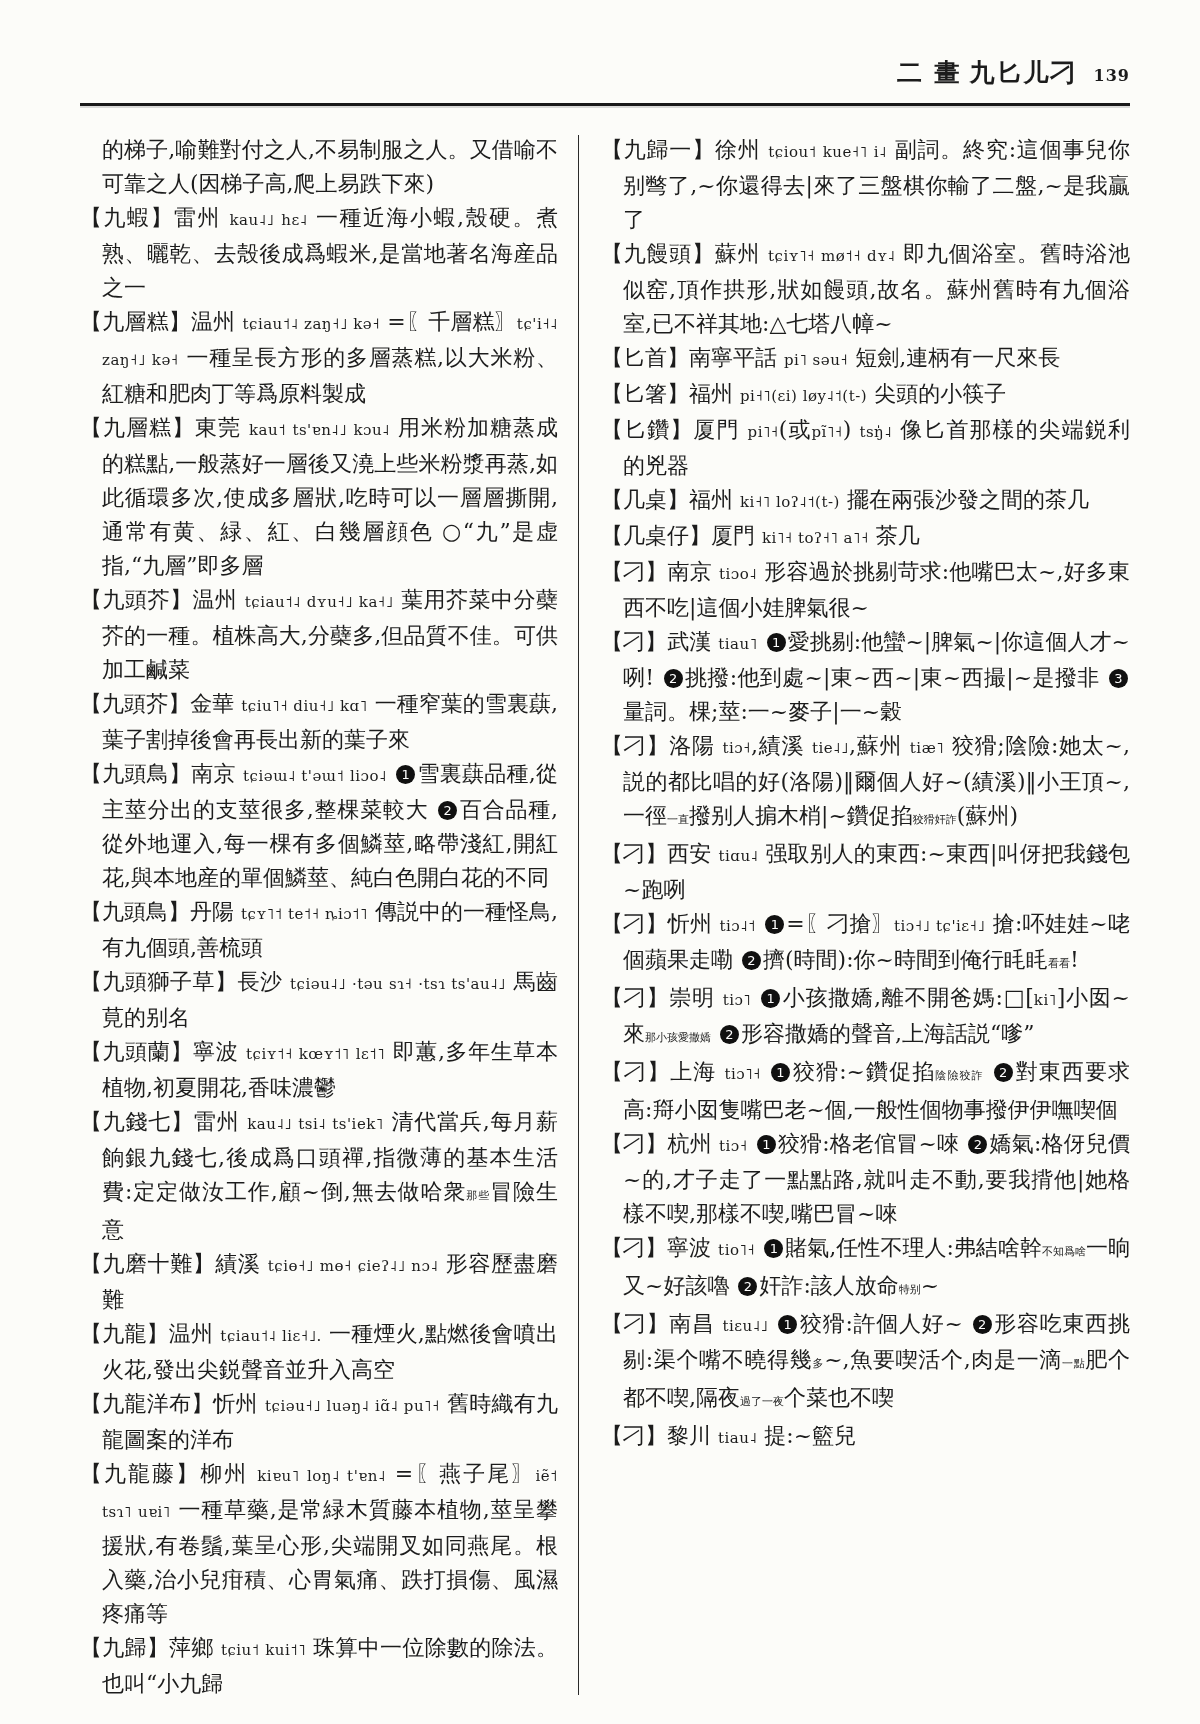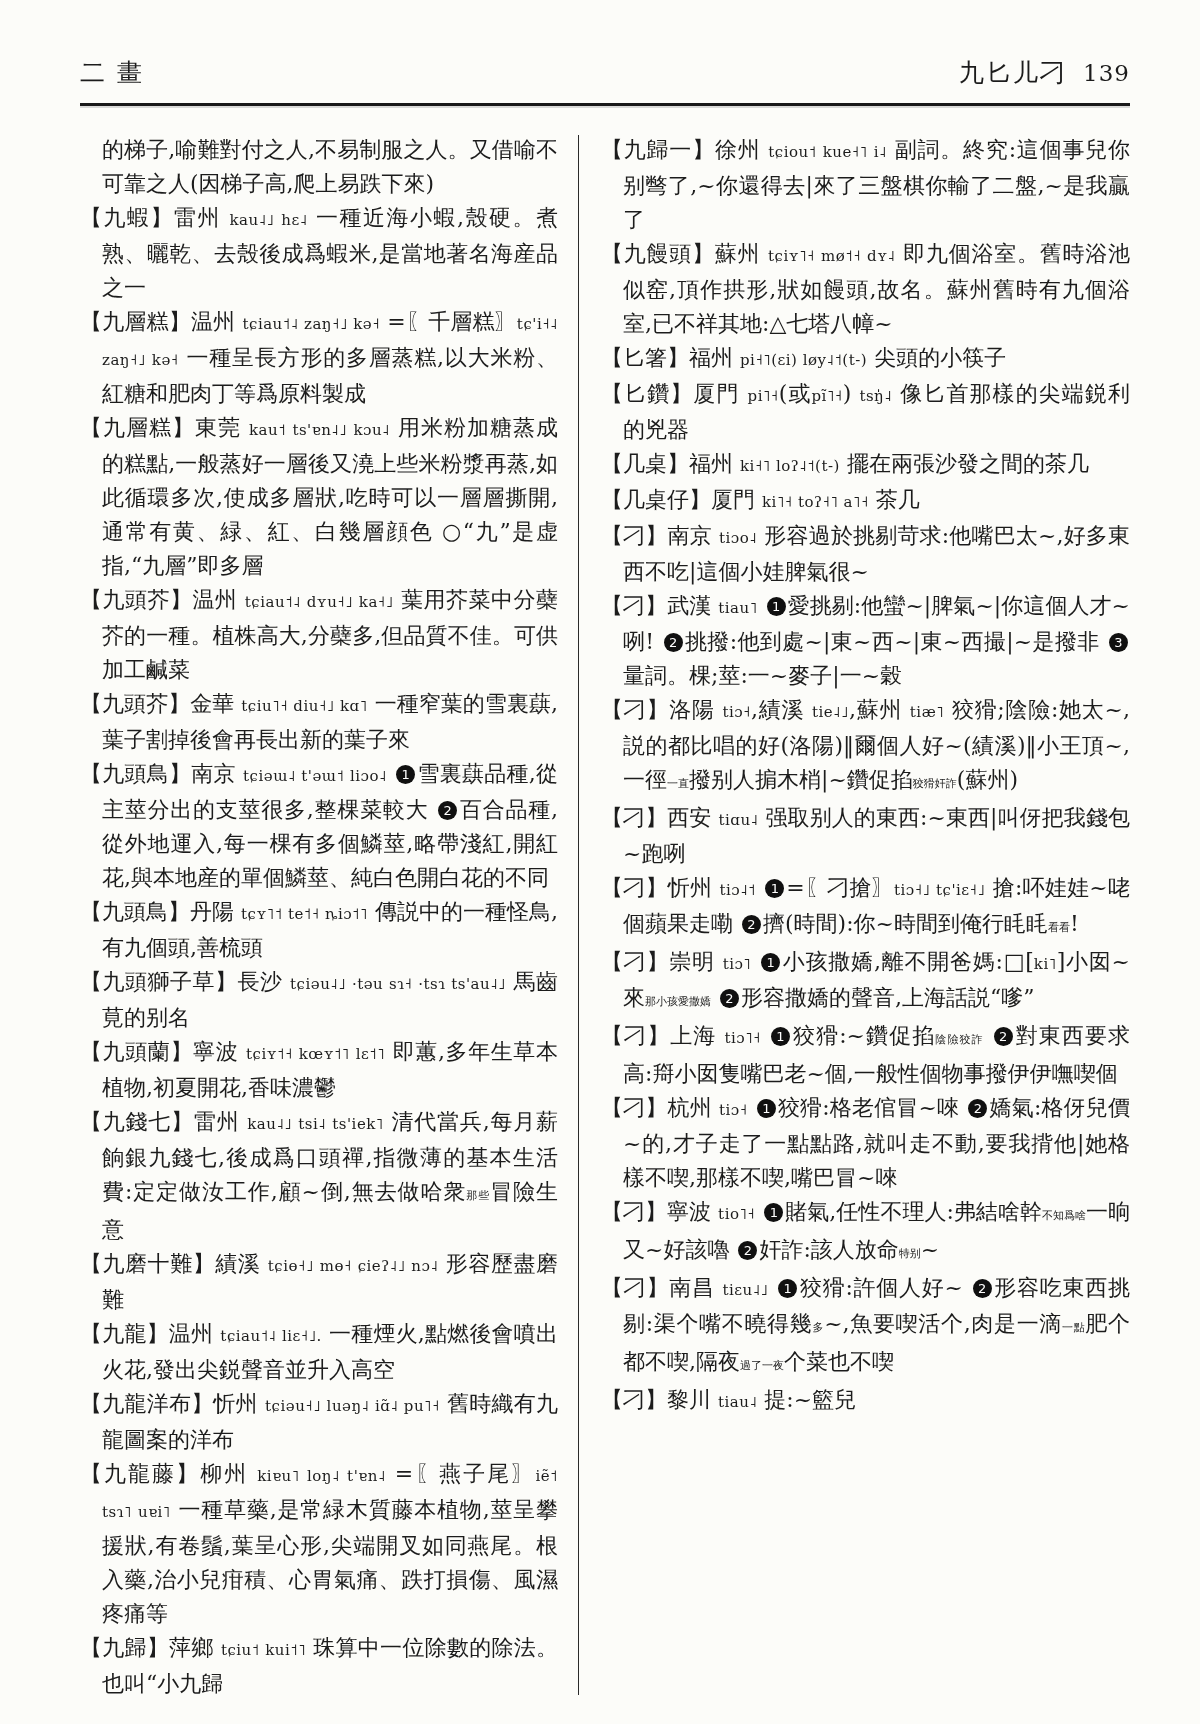--- a/index.html
+++ b/index.html
@@ -8,25 +8,25 @@
     width:1200px;height:1724px;
     margin:0 auto;
     background:#fcfcf9;
     box-sizing:border-box;
     padding:56px 70px 0 80px;
     font-family:"DejaVu Serif","Liberation Serif",serif;
     color:#1c1c1c;
     overflow:hidden;
   }
   .hdr{
-    display:flex;justify-content:space-between;align-items:baseline;
-    font-size:25px;letter-spacing:2px;
+    display:flex;justify-content:flex-end;align-items:baseline;
+    font-size:25px;letter-spacing:2px;font-weight:bold;
   }
-  .hdr-right{display:flex;align-items:baseline;gap:16px;}
-  .page-num{font-size:23px;letter-spacing:1px;font-family:"DejaVu Serif",serif;}
+  .hdr-right{display:flex;align-items:baseline;gap:16px;margin-left:8px;}
+  .page-num{font-size:16px;letter-spacing:1px;font-family:"DejaVu Serif",serif;}
   .rule{height:3px;background:#191919;margin-top:14px;box-shadow:0 2px 0 rgba(25,25,25,.15);}
   .columns{display:flex;align-items:stretch;margin-top:27px;}
   .col{box-sizing:border-box;}
   .col-left{width:478px;}
   .col-right{flex:1;}
   .divider{width:1px;background:#2a2a2a;margin:2px 22px 6px 20px;}
   .entry{
     margin:0;
     font-size:22px;
     line-height:34px;
@@ -85,20 +85,21 @@
         <p class="entry"><span class="t">【九磨十難】績溪 </span><span class="ipa">tɕiɵ˧˩ mɵ˧ ɕieʔ˨˩ nɔ˨</span><span class="t"> 形容歷盡磨難</span></p>
         <p class="entry"><span class="t">【九龍】温州 </span><span class="ipa">tɕiau˦˨ liɛ˧˩.</span><span class="t"> 一種煙火,點燃後會噴出火花,發出尖鋭聲音並升入高空</span></p>
         <p class="entry"><span class="t">【九龍洋布】忻州 </span><span class="ipa">tɕiəu˧˩ luəŋ˨ iɑ̃˨ pu˥˧</span><span class="t"> 舊時織有九龍圖案的洋布</span></p>
         <p class="entry"><span class="t">【九龍藤】柳州 </span><span class="ipa">kiɐu˥ loŋ˨ t'ɐn˨</span><span class="t"> =〖燕子尾〗</span><span class="ipa">iẽ˦ tsɿ˥ uɐi˥</span><span class="t"> 一種草藥,是常緑木質藤本植物,莖呈攀援狀,有卷鬚,葉呈心形,尖端開叉如同燕尾。根入藥,治小兒疳積、心胃氣痛、跌打損傷、風濕疼痛等</span></p>
         <p class="entry"><span class="t">【九歸】萍鄉 </span><span class="ipa">tɕiu˦ kui˦˥</span><span class="t"> 珠算中一位除數的除法。也叫“小九歸 </span></p>
       </section>
     <div class="divider"></div>
     <section class="col col-right">
         <p class="entry"><span class="t">【九歸一】徐州 </span><span class="ipa">tɕiou˦ kue˧˥ i˨</span><span class="t"> 副詞。終究:這個事兒你别彆了,~你還得去|來了三盤棋你輸了二盤,~是我贏了</span></p>
         <p class="entry"><span class="t">【九饅頭】蘇州 </span><span class="ipa">tɕiʏ˥˧ mø˦˧ dʏ˨</span><span class="t"> 即九個浴室。舊時浴池似窑,頂作拱形,狀如饅頭,故名。蘇州舊時有九個浴室,已不祥其地:△七塔八幛~</span></p>
+        <p class="entry"><span class="t">【匕首】南寧平話 </span><span class="ipa">pi˥ səu˧</span><span class="t"> 短劍,連柄有一尺來長</span></p>
         <p class="entry"><span class="t">【匕箸】福州 </span><span class="ipa">pi˧˥(ɛi) løy˨˦(t-)</span><span class="t"> 尖頭的小筷子</span></p>
         <p class="entry"><span class="t">【匕鑽】厦門 </span><span class="ipa">pi˥˧</span><span class="t">(或</span><span class="ipa">pĩ˥˧</span><span class="t">) </span><span class="ipa">tsŋ̍˨</span><span class="t"> 像匕首那樣的尖端鋭利的兇器</span></p>
         <p class="entry"><span class="t">【几桌】福州 </span><span class="ipa">ki˧˥ loʔ˨˦(t-)</span><span class="t"> 擺在兩張沙發之間的茶几</span></p>
         <p class="entry"><span class="t">【几桌仔】厦門 </span><span class="ipa">ki˥˧ toʔ˧˥ a˥˧</span><span class="t"> 茶几</span></p>
         <p class="entry"><span class="t">【刁】南京 </span><span class="ipa">tiɔo˨</span><span class="t"> 形容過於挑剔苛求:他嘴巴太~,好多東西不吃|這個小娃脾氣很~</span></p>
         <p class="entry"><span class="t">【刁】武漢 </span><span class="ipa">tiau˥</span><span class="t"> </span><span class="cnum">1</span><span class="t">愛挑剔:他蠻~|脾氣~|你這個人才~咧! </span><span class="cnum">2</span><span class="t">挑撥:他到處~|東~西~|東~西撮|~是撥非 </span><span class="cnum">3</span><span class="t">量詞。棵;莖:一~麥子|一~穀</span></p>
         <p class="entry"><span class="t">【刁】洛陽 </span><span class="ipa">tiɔ˧</span><span class="t">,績溪 </span><span class="ipa">tie˨˩</span><span class="t">,蘇州 </span><span class="ipa">tiæ˥</span><span class="t"> 狡猾;陰險:她太~,説的都比唱的好(洛陽)‖爾個人好~(績溪)‖小王頂~,一徑</span><span class="sm">一直</span><span class="t">撥别人掮木梢|~鑽促掐</span><span class="sm">狡猾奸詐</span><span class="t">(蘇州)</span></p>
         <p class="entry"><span class="t">【刁】西安 </span><span class="ipa">tiɑu˨</span><span class="t"> 强取别人的東西:~東西|叫伢把我錢包~跑咧</span></p>
         <p class="entry"><span class="t">【刁】忻州 </span><span class="ipa">tiɔ˨˦</span><span class="t"> </span><span class="cnum">1</span><span class="t">=〖刁搶〗</span><span class="ipa">tiɔ˧˩ tɕ'iɛ˧˩</span><span class="t"> 搶:吥娃娃~咾個蘋果走嘞 </span><span class="cnum">2</span><span class="t">擠(時間):你~時間到俺行眊眊</span><span class="sm">看看</span><span class="t">!</span></p>
         <p class="entry"><span class="t">【刁】崇明 </span><span class="ipa">tiɔ˥</span><span class="t"> </span><span class="cnum">1</span><span class="t">小孩撒嬌,離不開爸媽:□[</span><span class="ipa">ki˥</span><span class="t">]小囡~來</span><span class="sm">那小孩愛撒嬌</span><span class="t"> </span><span class="cnum">2</span><span class="t">形容撒嬌的聲音,上海話説“嗲”</span></p>

